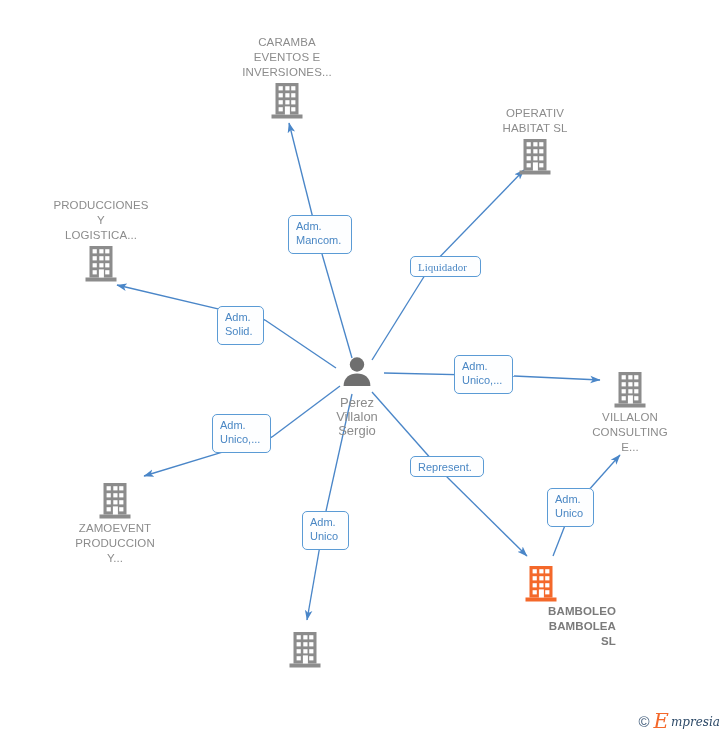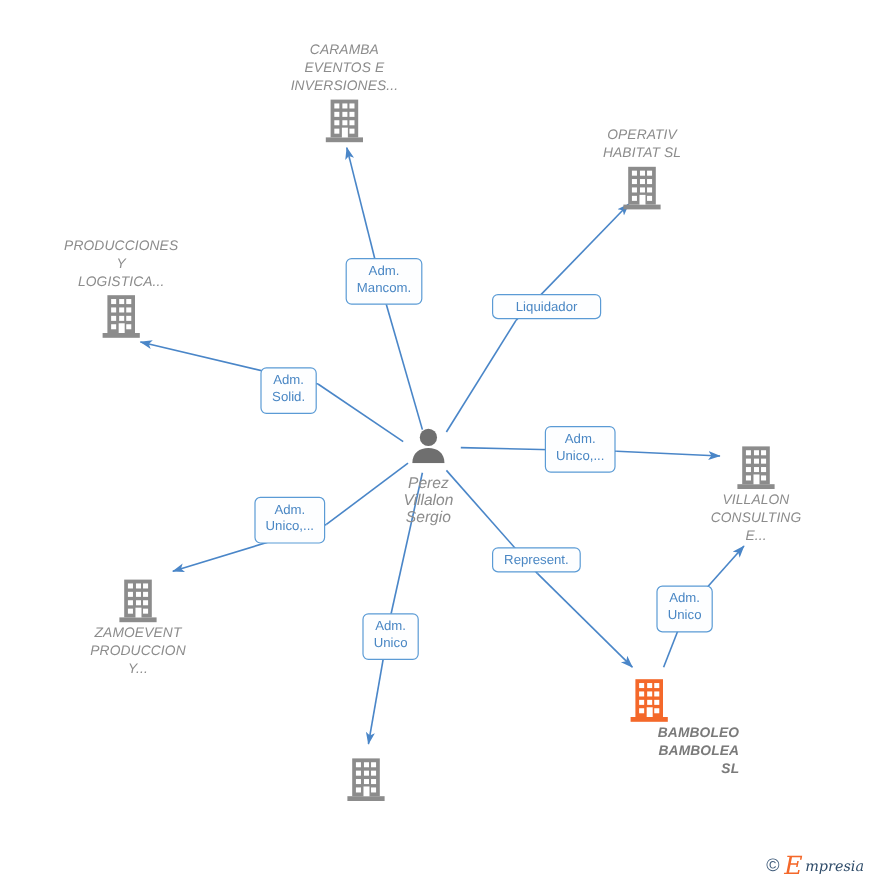--- a/index.html
+++ b/index.html
@@ -30,21 +30,20 @@
     pointer-events: none;
   }
 
   
   .node {
     position: absolute;
     width: 150px;
     margin-left: -75px;
     text-align: center;
     line-height: 15px;
-    font-style: italic;
   }
   .node-icon {
     display: block;
     margin: 0 auto;
     width: 34px;
     height: 38px;
   }
   .node-label {
     display: block;
     font-size: 11.5px;
@@ -75,21 +74,20 @@
   
   .edge-label {
     position: absolute;
     box-sizing: border-box;
     background: #fdfeff;
     border: 1px solid #5b9bd5;
     border-radius: 5px;
     color: #4a87c4;
     font-size: 11px;
     line-height: 14px;
-    text-align: center;
     padding: 3px 7px;
     white-space: pre-line;
     z-index: 5;
   }
 
   
   #watermark {
     position: absolute;
     right: 8px;
     bottom: 8px;
@@ -303,21 +301,21 @@
       </svg>
     </span>
     <span class="person-label">Perez
 Villalon
 Sergio</span>
   </div>
 
   <div id="edge-labels-layer">
       <div class="edge-label" style="left: 288px; top: 215px; width: 64px; height: 39px;">Adm.
 Mancom.</div>
-      <div class="edge-label" style="left: 410px; top: 245px; width: 91px; height: 21px;">Liquidador</div>
+      <div class="edge-label" style="left: 410px; top: 256px; width: 71px; height: 21px; font-family: Liberation Serif, serif;">Liquidador</div>
       <div class="edge-label" style="left: 217px; top: 306px; width: 47px; height: 39px;">Adm.
 Solid.</div>
       <div class="edge-label" style="left: 454px; top: 355px; width: 59px; height: 39px;">Adm.
 Unico,...</div>
       <div class="edge-label" style="left: 212px; top: 414px; width: 59px; height: 39px;">Adm.
 Unico,...</div>
       <div class="edge-label" style="left: 410px; top: 456px; width: 74px; height: 21px;">Represent.</div>
       <div class="edge-label" style="left: 547px; top: 488px; width: 47px; height: 39px;">Adm.
 Unico</div>
       <div class="edge-label" style="left: 302px; top: 511px; width: 47px; height: 39px;">Adm.

